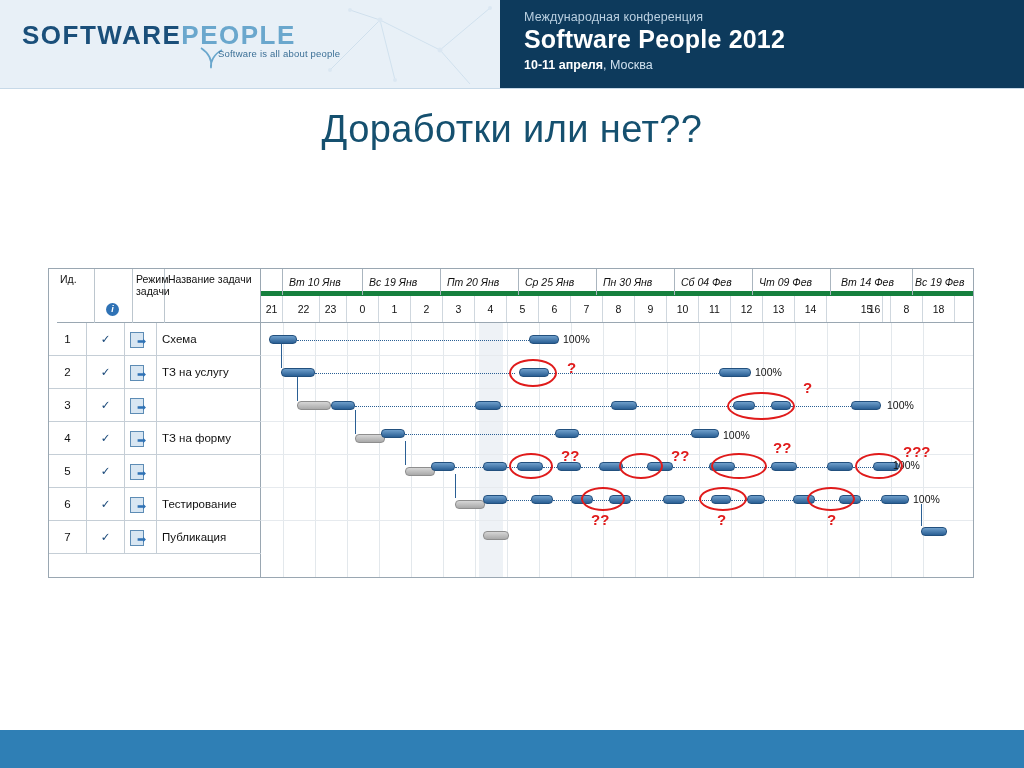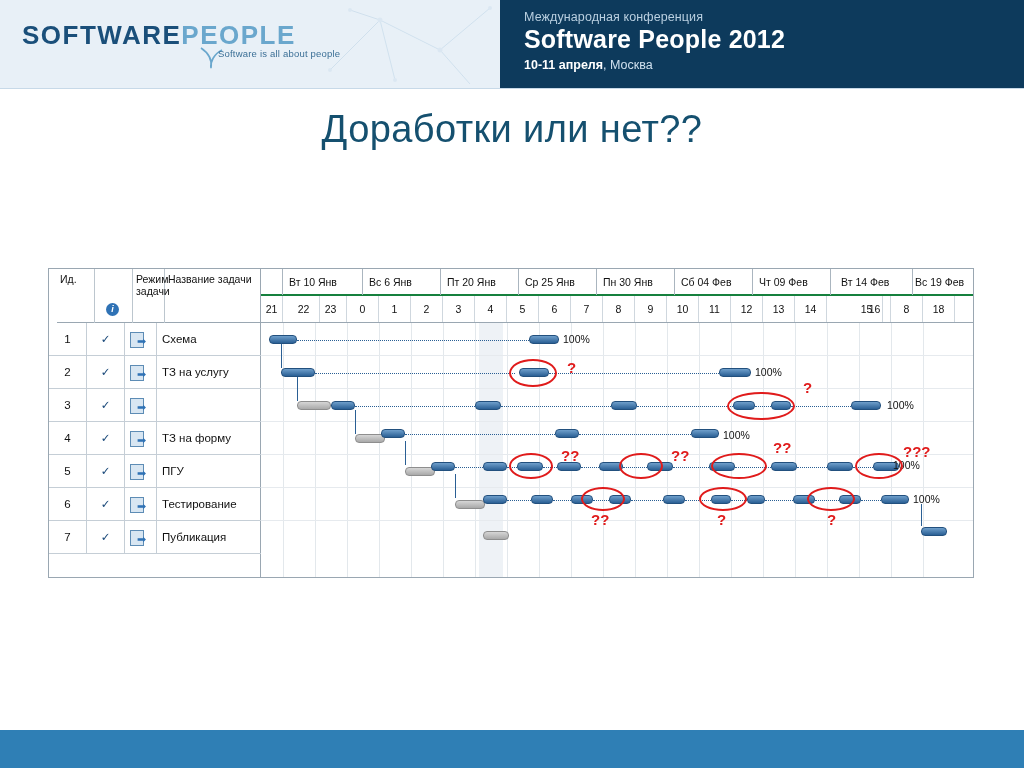--- a/index.html
+++ b/index.html
@@ -192,22 +192,23 @@
   .chart {
     position: absolute;
     left: 212px; top: 0;
     right: 0; bottom: 0;
     background: #ffffff;
     overflow: hidden;
   }
   .timeline-top {
     position: absolute; left: 0; top: 0;
     height: 27px; width: 100%;
-    border-bottom: 2px solid #15803d;
-    box-sizing: border-box;
+    border-bottom: 5px solid #15803d;
+    box-sizing: border-box;
+    font-style: italic;
   }
   .timeline-bot {
     position: absolute; left: 0; top: 27px;
     height: 27px; width: 100%;
     border-bottom: 1px solid #9aa7b2;
     box-sizing: border-box;
   }
   .week {
     position: absolute; top: 0; height: 26px;
     border-right: 1px solid #aab5bf;
@@ -366,42 +367,41 @@
     <div class="task-row" style="top:153px">
       <div class="cell c-id">4</div>
       <div class="cell c-chk">✓</div>
       <div class="cell c-mode"><span class="mode-icon"><span class="pg"></span><span class="ar">➡</span></span></div>
       <div class="cell c-name">ТЗ на форму</div>
     </div>
     <div class="task-row" style="top:186px">
       <div class="cell c-id">5</div>
       <div class="cell c-chk">✓</div>
       <div class="cell c-mode"><span class="mode-icon"><span class="pg"></span><span class="ar">➡</span></span></div>
-      <div class="cell c-name">ПГУ</div>
     </div>
     <div class="task-row" style="top:219px">
       <div class="cell c-id">6</div>
       <div class="cell c-chk">✓</div>
       <div class="cell c-mode"><span class="mode-icon"><span class="pg"></span><span class="ar">➡</span></span></div>
       <div class="cell c-name">Тестирование</div>
     </div>
     <div class="task-row" style="top:252px">
       <div class="cell c-id">7</div>
       <div class="cell c-chk">✓</div>
       <div class="cell c-mode"><span class="mode-icon"><span class="pg"></span><span class="ar">➡</span></span></div>
       <div class="cell c-name">Публикация</div>
     </div>
   </div>
 
   <div class="chart">
 
     <div class="timeline-top">
       <div class="week" style="left:0px;width:22px"></div>
       <div class="week" style="left:22px;width:80px">Вт 10 Янв</div>
-      <div class="week" style="left:102px;width:78px">Вс 6 Янв</div>
+      <div class="week" style="left:102px;width:78px">Вс 19 Янв</div>
       <div class="week" style="left:180px;width:78px">Пт 20 Янв</div>
       <div class="week" style="left:258px;width:78px">Ср 25 Янв</div>
       <div class="week" style="left:336px;width:78px">Пн 30 Янв</div>
       <div class="week" style="left:414px;width:78px">Сб 04 Фев</div>
       <div class="week" style="left:492px;width:78px">Чт 09 Фев</div>
       <div class="week" style="left:574px;width:78px">Вт 14 Фев</div>
       <div class="week" style="left:648px;width:65px">Вс 19 Фев</div>
     </div>
 
     <div class="timeline-bot">

